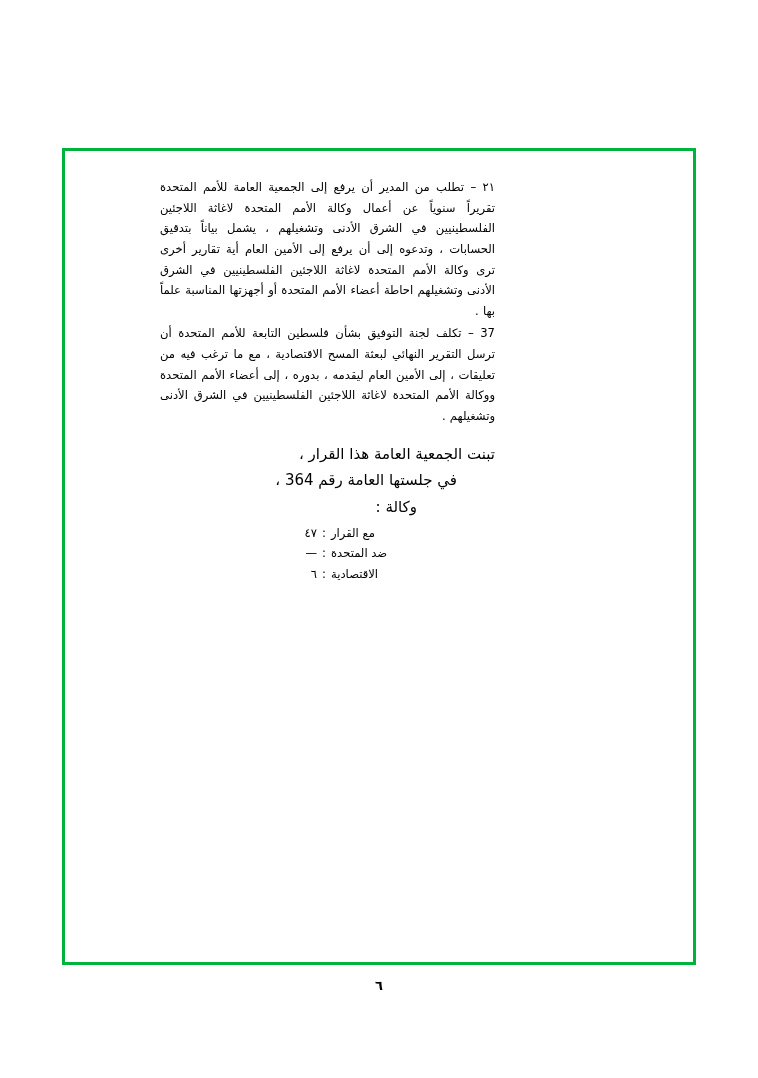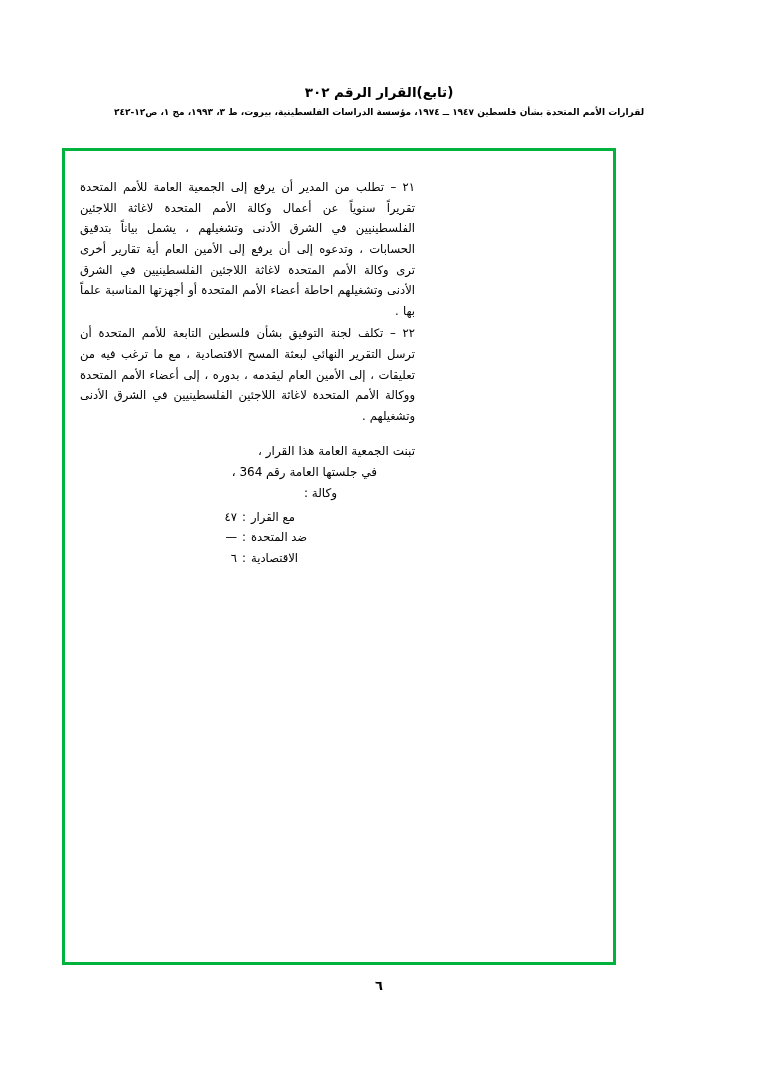--- a/index.html
+++ b/index.html
@@ -42,21 +42,21 @@
     font-weight: bold;
     line-height: 1.3;
     direction: rtl;
   }
 
   
   .frame {
     position: absolute;
     top: 148px;
     left: 62px;
-    width: 554px;
+    width: 634px;
     height: 817px;
     border: 3px solid #00b33c;
     box-sizing: border-box;
     background: #ffffff;
   }
 
   .content {
     position: absolute;
     top: 26px;
     right: 0;
@@ -76,21 +76,21 @@
     word-spacing: 0.5px;
   }
   .para + .para {
     margin-top: 2px;
   }
 
   .closing {
     width: 335px;
     margin: 14px 168px 0 auto;
     direction: rtl;
-    font-size: 12px;
+    font-size: 15px;
     line-height: 1.78;
   }
   .closing-line {
     display: block;
     text-align: right;
   }
   .closing-line.indent1 { padding-right: 38px; }
   .closing-line.indent2 { padding-right: 78px; }
 
   .tally {
@@ -128,30 +128,26 @@
     font-size: 13px;
     font-weight: bold;
     direction: rtl;
   }
 </style>
 </head>
 <body>
 
 <div class="page">
 
-  <div class="header">
-    <div class="header-title">(تابع)القرار الرقم ٣٠٢</div>
-    <div class="header-source">لقرارات الأمم المتحدة بشأن فلسطين ١٩٤٧ ــ ١٩٧٤، مؤسسة الدراسات الفلسطينية، بيروت، ط ٣، ١٩٩٣، مج ١،  ص١٢-٢٤٢</div>
-  </div>
 
   <div class="frame">
     <div class="content">
 
       <p class="para">٢١ – تطلب من المدير أن يرفع إلى الجمعية العامة للأمم المتحدة تقريراً سنوياً عن أعمال وكالة الأمم المتحدة لاغاثة اللاجئين الفلسطينيين في الشرق الأدنى وتشغيلهم ، يشمل بياناً بتدقيق الحسابات ، وتدعوه إلى أن يرفع إلى الأمين العام أية تقارير أخرى ترى وكالة الأمم المتحدة لاغاثة اللاجئين الفلسطينيين في الشرق الأدنى وتشغيلهم احاطة أعضاء الأمم المتحدة أو أجهزتها المناسبة علماً بها .</p>
-      <p class="para">٢٢ – تكلف لجنة التوفيق بشأن فلسطين التابعة للأمم المتحدة أن ترسل التقرير النهائي لبعثة المسح الاقتصادية ، مع ما ترغب فيه من تعليقات ، إلى الأمين العام ليقدمه ، بدوره ، إلى أعضاء الأمم المتحدة ووكالة الأمم المتحدة لاغاثة اللاجئين الفلسطينيين في الشرق الأدنى وتشغيلهم .</p>
+      <p class="para">37 – تكلف لجنة التوفيق بشأن فلسطين التابعة للأمم المتحدة أن ترسل التقرير النهائي لبعثة المسح الاقتصادية ، مع ما ترغب فيه من تعليقات ، إلى الأمين العام ليقدمه ، بدوره ، إلى أعضاء الأمم المتحدة ووكالة الأمم المتحدة لاغاثة اللاجئين الفلسطينيين في الشرق الأدنى وتشغيلهم .</p>
 
       <div class="closing">
         <span class="closing-line">تبنت الجمعية العامة هذا القرار ،</span>
         <span class="closing-line indent1">في جلستها العامة رقم 364 ،</span>
         <span class="closing-line indent2">وكالة :</span>
       </div>
 
       <div class="tally">
         <div class="tally-row">
           <span class="tally-label">مع القرار</span>

